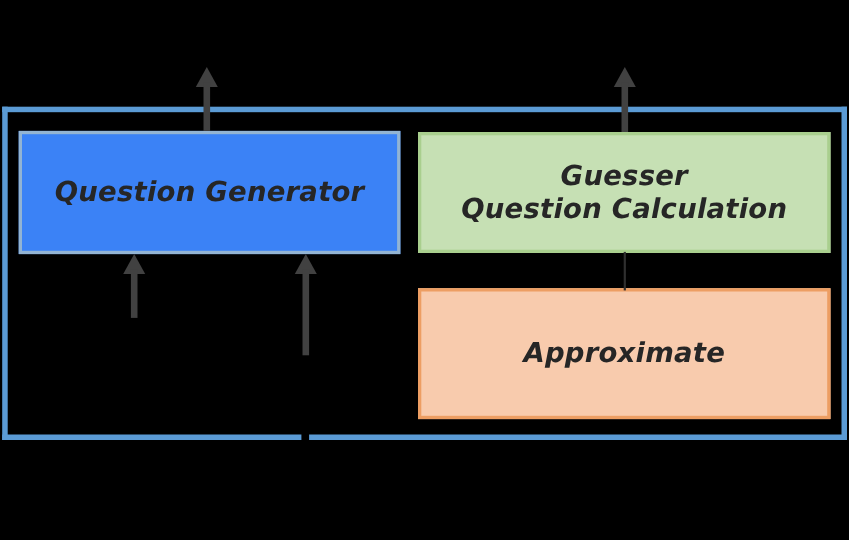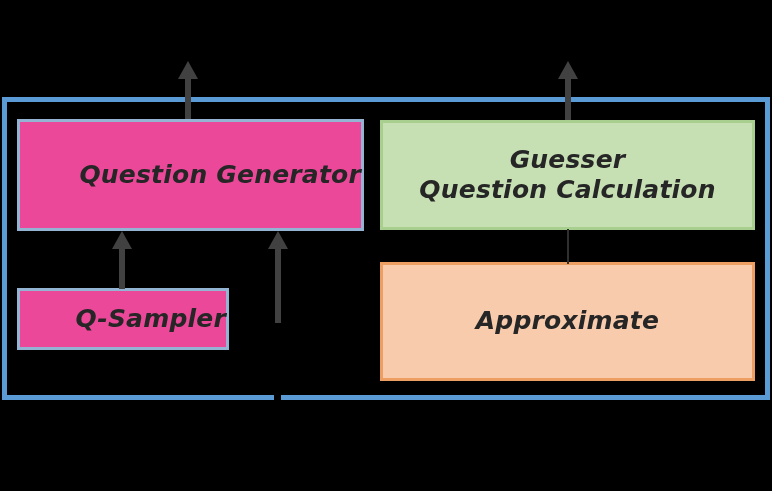--- a/index.html
+++ b/index.html
@@ -32,23 +32,22 @@
     align-items: center;
     justify-content: center;
     text-align: center;
     font-style: italic;
     font-weight: bold;
     color: #262626;
     letter-spacing: 0.2px;
     line-height: 1.22;
   }
   .box-blue {
-    background: #ec4899;
+    background: #3b82f6;
     border: 3px solid #93b4d3;
-    justify-content: flex-end;
   }
   .box-green {
     background: #c6e0b4;
     border: 3px solid #a9cf8e;
   }
   .box-orange {
     background: #f8cbad;
     border: 3px solid #ed9e63;
   }
 
@@ -115,23 +114,20 @@
     </div>
   </div>
 
   <div id="box-guesser" class="box box-green">
     <div>
       <div>Guesser</div>
       <div>Question Calculation</div>
     </div>
   </div>
 
-  <div id="box-q-sampler" class="box box-blue">
-    <div>Q-Sampler</div>
-  </div>
 
   <div id="box-approx-oracle" class="box box-orange">
     <div>
       <div>Approximate</div>
     </div>
   </div>
 
   <div class="arrow" style="left:178px; top:61px; width:20px; height:58px;">
     <div class="head"></div>
     <div class="shaft" style="top:14px; height:44px;"></div>

